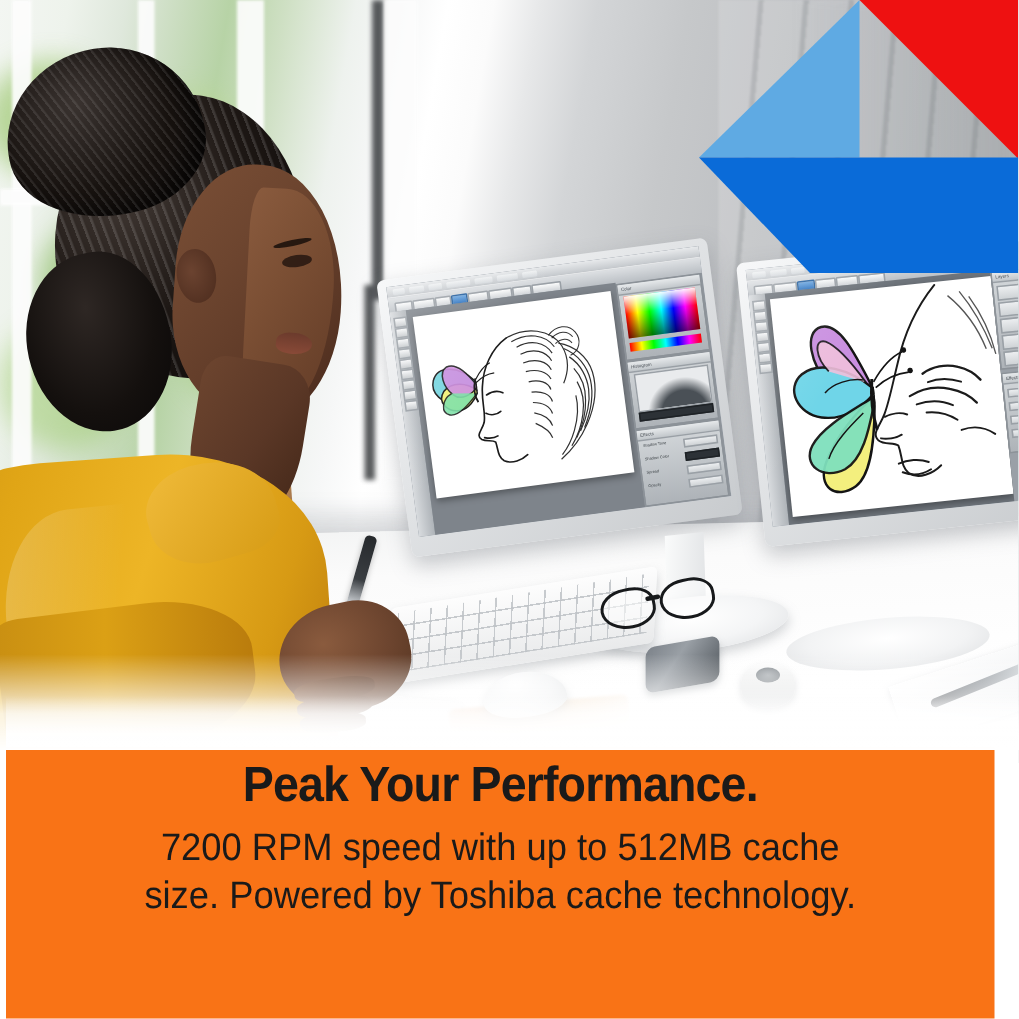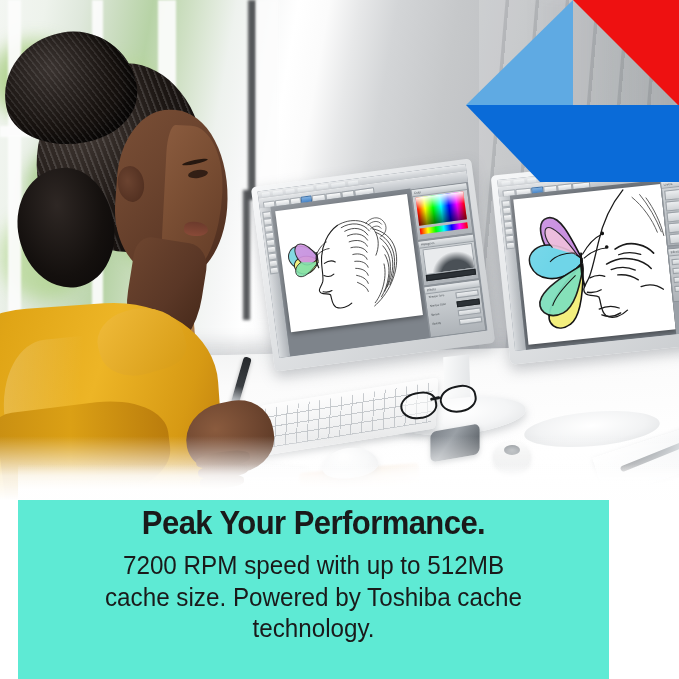--- a/index.html
+++ b/index.html
@@ -399,22 +399,22 @@
     position:absolute;inset:0;pointer-events:none;
     background:linear-gradient(128deg,rgba(255,255,255,.22) 0%,rgba(255,255,255,0) 34%);
   }
 
   
   #corner{position:absolute;right:0;top:0;width:279px;height:182px;}
   #corner svg{display:block;}
 
   
   #textblock{
-    position:absolute;left:18px;top:498px;width:591px;height:181px;
-    background:#5eead4;
+    position:absolute;left:4px;top:498px;width:659px;height:181px;
+    background:#f97316;
     text-align:center;
   }
   #headline{
     margin:0;padding:6px 0 0 0;
     font-family:"Liberation Sans",sans-serif;
     font-weight:bold;
     font-size:33px;
     letter-spacing:-.6px;
     color:#1a1a1a;
     transform:scaleX(.94);

